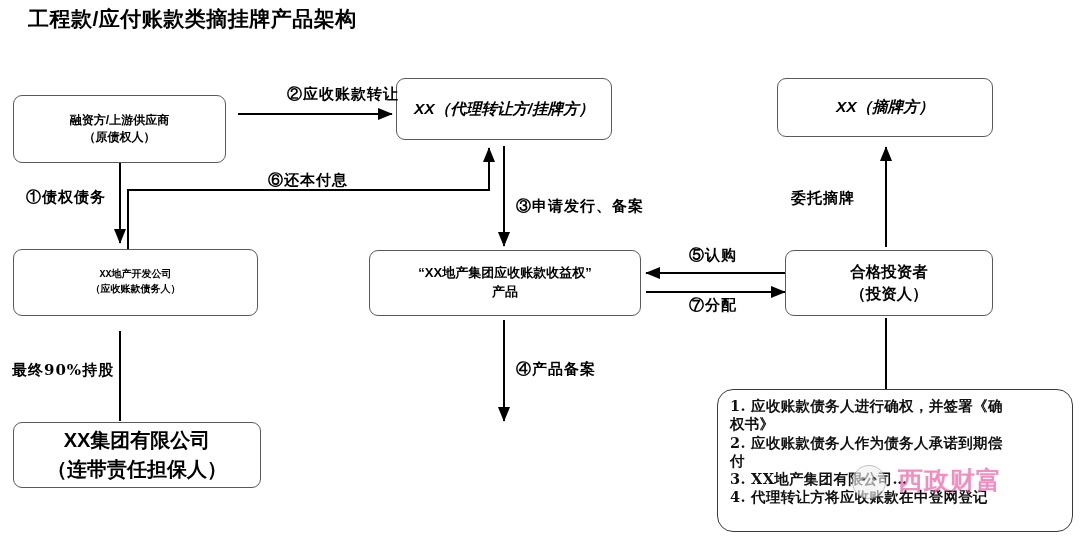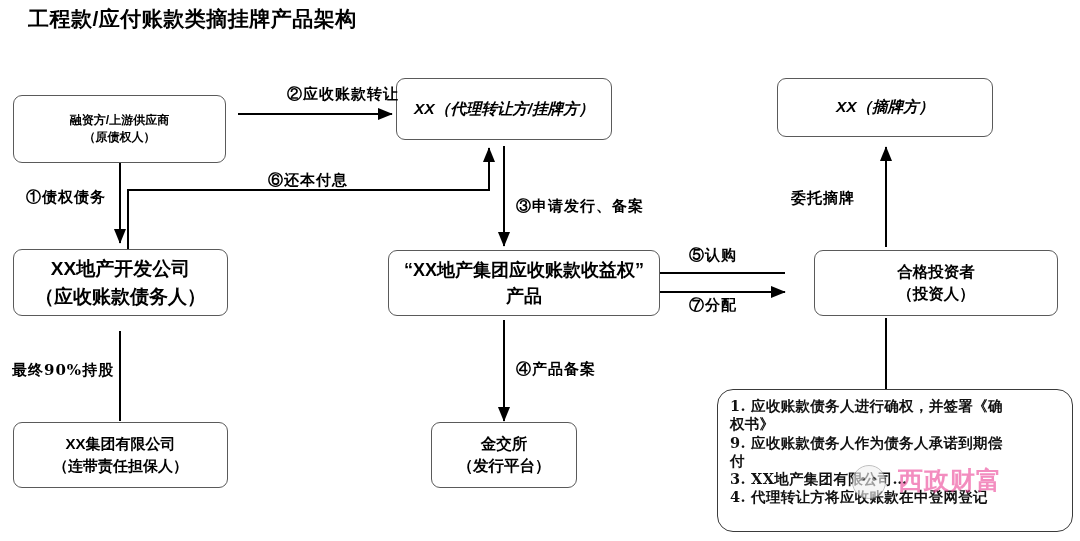--- a/index.html
+++ b/index.html
@@ -178,44 +178,40 @@
   </div>
 
   <div class="node" style="left:396px; top:78px; width:216px; height:62px; font-size:15.5px;font-style:italic;">
     <span class="ln">XX（代理转让方/挂牌方）</span>
   </div>
 
   <div class="node" style="left:777px; top:78px; width:216px; height:59px; font-size:15.5px;font-style:italic;">
     <span class="ln">XX（摘牌方）</span>
   </div>
 
-  <div class="node" style="left:13px; top:249px; width:215px; height:67px; font-size:19px;">
+  <div class="node" style="left:13px; top:249px; width:245px; height:67px; font-size:10px;font-family:Liberation Mono, monospace;">
     <span class="ln">XX地产开发公司</span>
     <span class="ln">（应收账款债务人）</span>
   </div>
 
-  <div class="node" style="left:388px; top:250px; width:272px; height:66px; font-size:18px;justify-content:center;">
+  <div class="node" style="left:369px; top:250px; width:272px; height:66px; font-size:13px;justify-content:center;">
     <span class="ln">“XX地产集团应收账款收益权”</span>
     <span class="ln">产品</span>
   </div>
 
-  <div class="node" style="left:785px; top:250px; width:244px; height:66px; font-size:15.5px;margin-left:29px;">
+  <div class="node" style="left:785px; top:250px; width:208px; height:66px; font-size:15.5px;">
     <span class="ln">合格投资者</span>
     <span class="ln">（投资人）</span>
   </div>
 
-  <div class="node" style="left:13px; top:422px; width:215px; height:66px; font-size:15px;">
+  <div class="node" style="left:13px; top:422px; width:248px; height:66px; font-size:20px;">
     <span class="ln">XX集团有限公司</span>
     <span class="ln">（连带责任担保人）</span>
   </div>
 
-  <div class="node" style="left:431px; top:422px; width:146px; height:66px; font-size:15.5px;">
-    <span class="ln">金交所</span>
-    <span class="ln">（发行平台）</span>
-  </div>
 
   <div class="edge-label" style="left:26px; top:188px;">①债权债务</div>
 
   <div class="edge-label" style="left:259px; top:85px;margin-left:28px;">②应收账款转让</div>
 
   <div class="edge-label" style="left:516px; top:197px;">③申请发行、备案</div>
 
   <div class="edge-label" style="left:516px; top:360px;">④产品备案</div>
 
   <div class="edge-label" style="left:689px; top:246px;">⑤认购</div>
@@ -224,21 +220,21 @@
 
   <div class="edge-label" style="left:689px; top:296px;">⑦分配</div>
 
   <div class="edge-label" style="left:791px; top:189px;">委托摘牌</div>
 
   <div class="edge-label" style="left:12px; top:361px;">最终90%持股</div>
 
   <div id="notes-panel">
     <div class="note-line">1. 应收账款债务人进行确权，并签署《确</div>
     <div class="note-line">权书》</div>
-    <div class="note-line">9. 应收账款债务人作为债务人承诺到期偿</div>
+    <div class="note-line">2. 应收账款债务人作为债务人承诺到期偿</div>
     <div class="note-line">付</div>
     <div class="note-line">3. XX地产集团有限公司…</div>
     <div class="note-line">4. 代理转让方将应收账款在中登网登记</div>
   </div>
 
   <div id="watermark">
     <div class="wm-badge"></div>
     <div class="wm-text">西政财富</div>
   </div>
 

